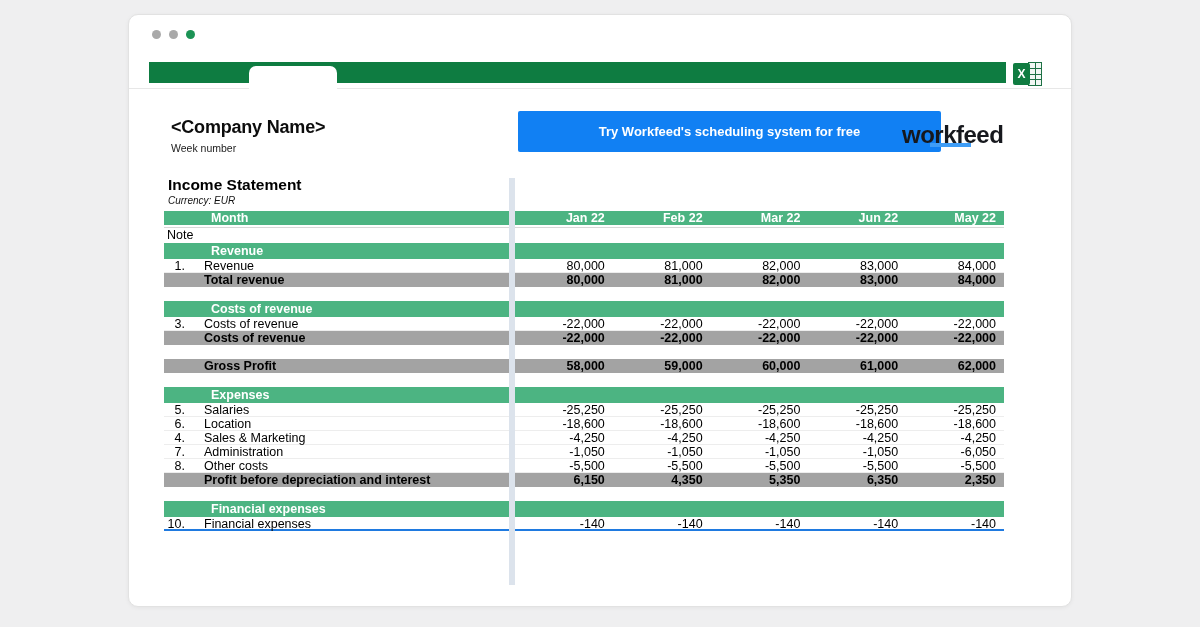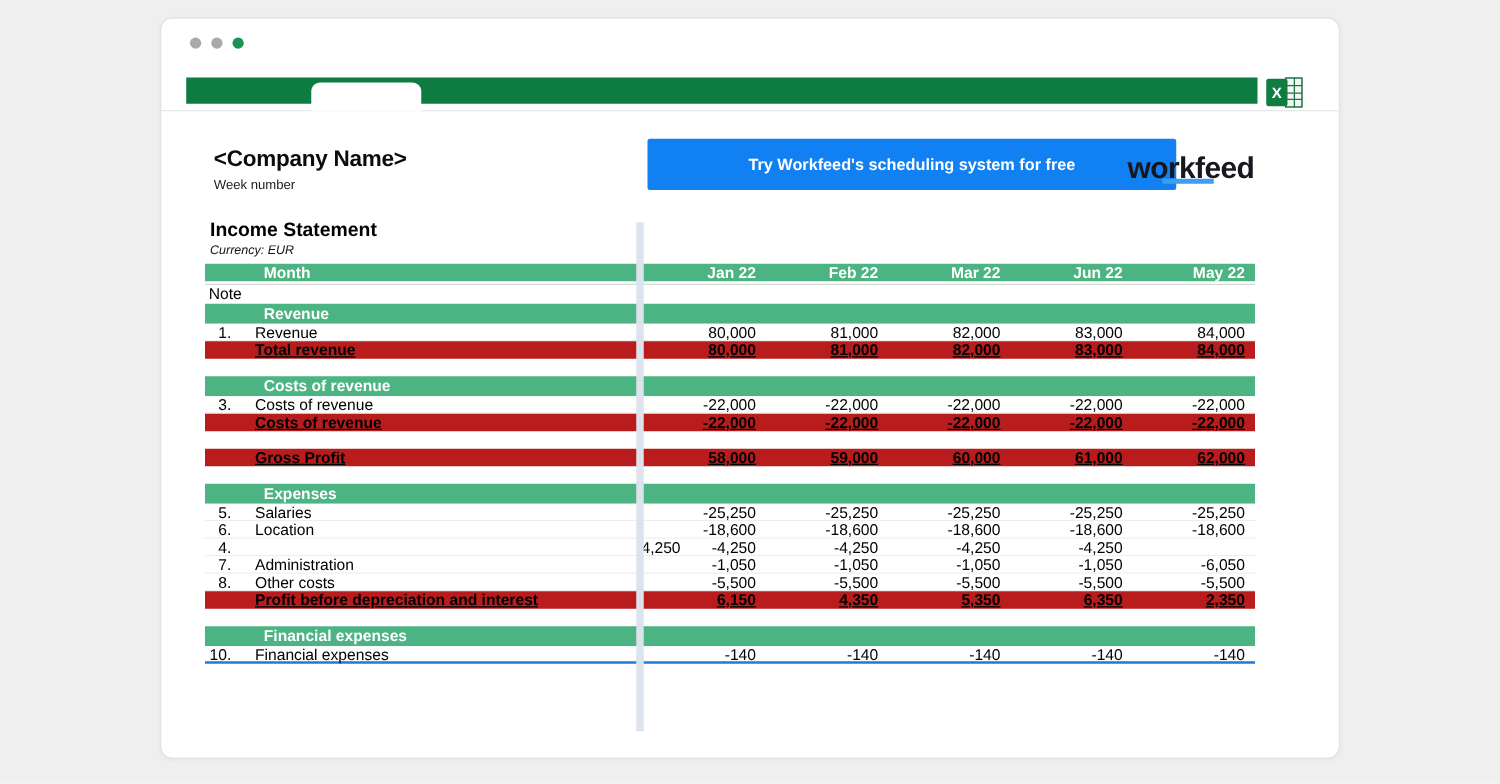--- a/index.html
+++ b/index.html
@@ -49,21 +49,21 @@
   .sheet-title p  { font-size:10px; font-style:italic; color:#111; margin-top:1px; }
   .col-divider { position:absolute; left:380px; top:163px; width:6px; height:407px; background:#dce3ec; z-index:3; }
   .table { position:absolute; left:35px; top:196px; width:840px; }
   .trow { display:grid; grid-template-columns:23px 322px 6px repeat(5,1fr);
     align-items:center; font-size:12.5px; color:#000; height:14px; }
   .trow.month-header, .trow.section { background:#4cb482; color:#ffffff; font-weight:bold; }
   .trow.section { height:16px; }
   .trow.note { margin-top:2px; margin-bottom:2px; border-top:1px solid #d8d8d8; }
   .trow.data { border-bottom:1px solid #ededed; background:#fff; }
   .trow.data.underline { border-bottom:2px solid #1f7ae0; }
-  .trow.total { background:#b91c1c; font-weight:bold;text-decoration:underline; }
+  .trow.total { background:#a3a3a3; font-weight:bold; }
   .trow.spacer { background:transparent; }
   .c-num { text-align:right; padding-right:2px; }
   .c-label { padding-left:17px; white-space:nowrap; }
   .c-label.wide { grid-column:1 / 3; padding-left:3px; }
   .c-sec { padding-left:24px; grid-column:2 / 3; white-space:nowrap; }
   .c-val { text-align:right; padding-right:8px; }
 </style>
 </head>
 <body>
 
@@ -200,20 +200,21 @@
         <div class="c-label">Location</div>
         <div></div>
         <div class="c-val">-18,600</div>
         <div class="c-val">-18,600</div>
         <div class="c-val">-18,600</div>
         <div class="c-val">-18,600</div>
         <div class="c-val">-18,600</div>
       </div>
       <div class="trow data">
         <div class="c-num">4.</div>
+        <div class="c-label">Sales &amp; Marketing</div>
         <div></div>
         <div class="c-val">-4,250</div>
         <div class="c-val">-4,250</div>
         <div class="c-val">-4,250</div>
         <div class="c-val">-4,250</div>
         <div class="c-val">-4,250</div>
       </div>
       <div class="trow data">
         <div class="c-num">7.</div>
         <div class="c-label">Administration</div>

